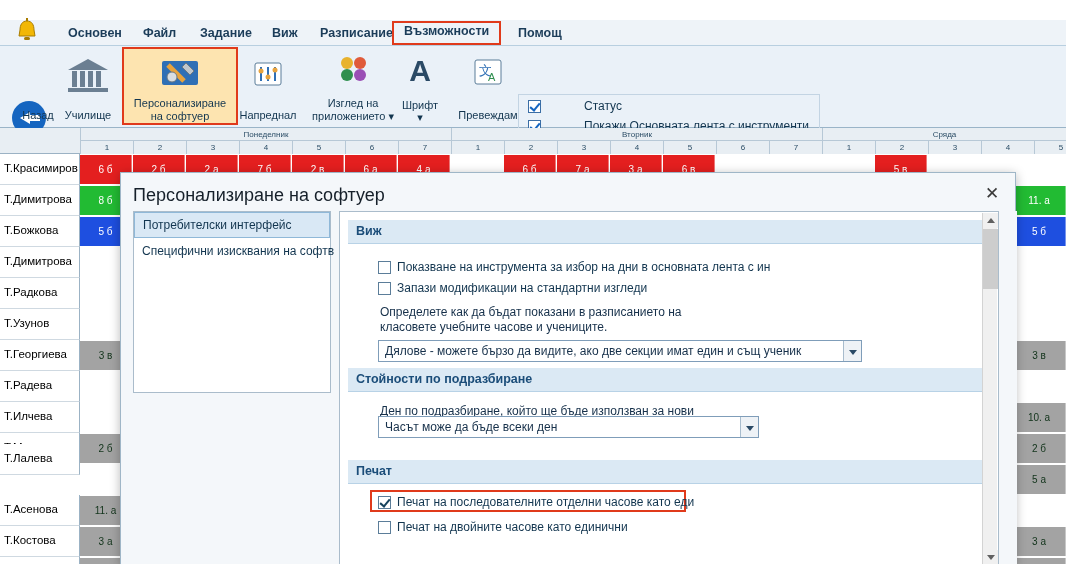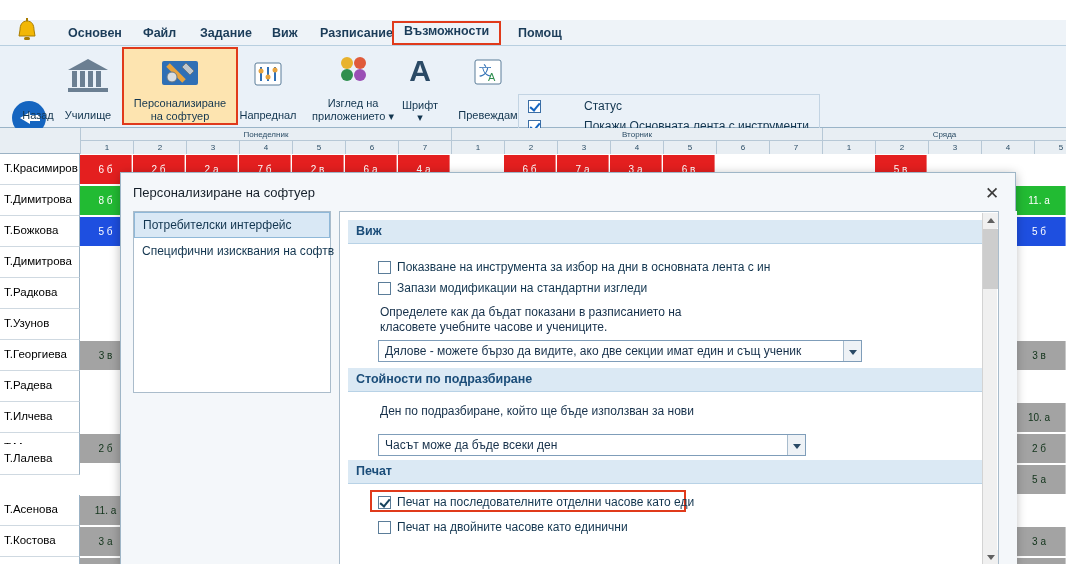--- a/index.html
+++ b/index.html
@@ -159,21 +159,21 @@
 
   
   .modal {
     position: absolute; left: 120px; top: 172px; width: 896px; height: 392px;
     background: #f4f7fa;
     border: 1px solid #9fb6c7;
     box-shadow: 0 2px 10px rgba(0,0,0,0.28);
   }
   .modal-title {
     position: absolute; left: 12px; top: 12px;
-    font-size: 13px; color: #16202a;
+    font-size: 18px; color: #16202a;
   }
   .modal-close {
     position: absolute; right: 8px; top: 8px; width: 30px; height: 26px;
     text-align: center; line-height: 26px; font-size: 17px; color: #3a3a3a;
   }
   .modal-body {
     position: absolute; left: 0; top: 38px; width: 896px; height: 354px;
     background: #f4f7fa;
   }
   .cat-list {
@@ -494,21 +494,21 @@
 
         <div class="combo" style="left:38px; top:128px; width:484px">
           <span>Дялове - можете бързо да видите, ако две секции имат един и същ  ученик</span>
           <span class="arrow"></span>
         </div>
 
         <div class="section-head" style="top:156px">Стойности по подразбиране</div>
 
         <div class="dlg-text" style="left:40px; top:192px">Ден по подразбиране, който ще бъде използван за нови</div>
 
-        <div class="combo" style="left:38px; top:222px; width:428px">
+        <div class="combo" style="left:38px; top:204px; width:381px">
           <span>Часът може да бъде всеки ден</span>
           <span class="arrow"></span>
         </div>
 
         <div class="section-head" style="top:248px">Печат</div>
 
         <div class="redbox" style="left:30px; top:278px; width:316px; height:22px"></div>
 
         <div class="dlg-chk" style="left:38px; top:283px">
           <span class="box checked"></span>

